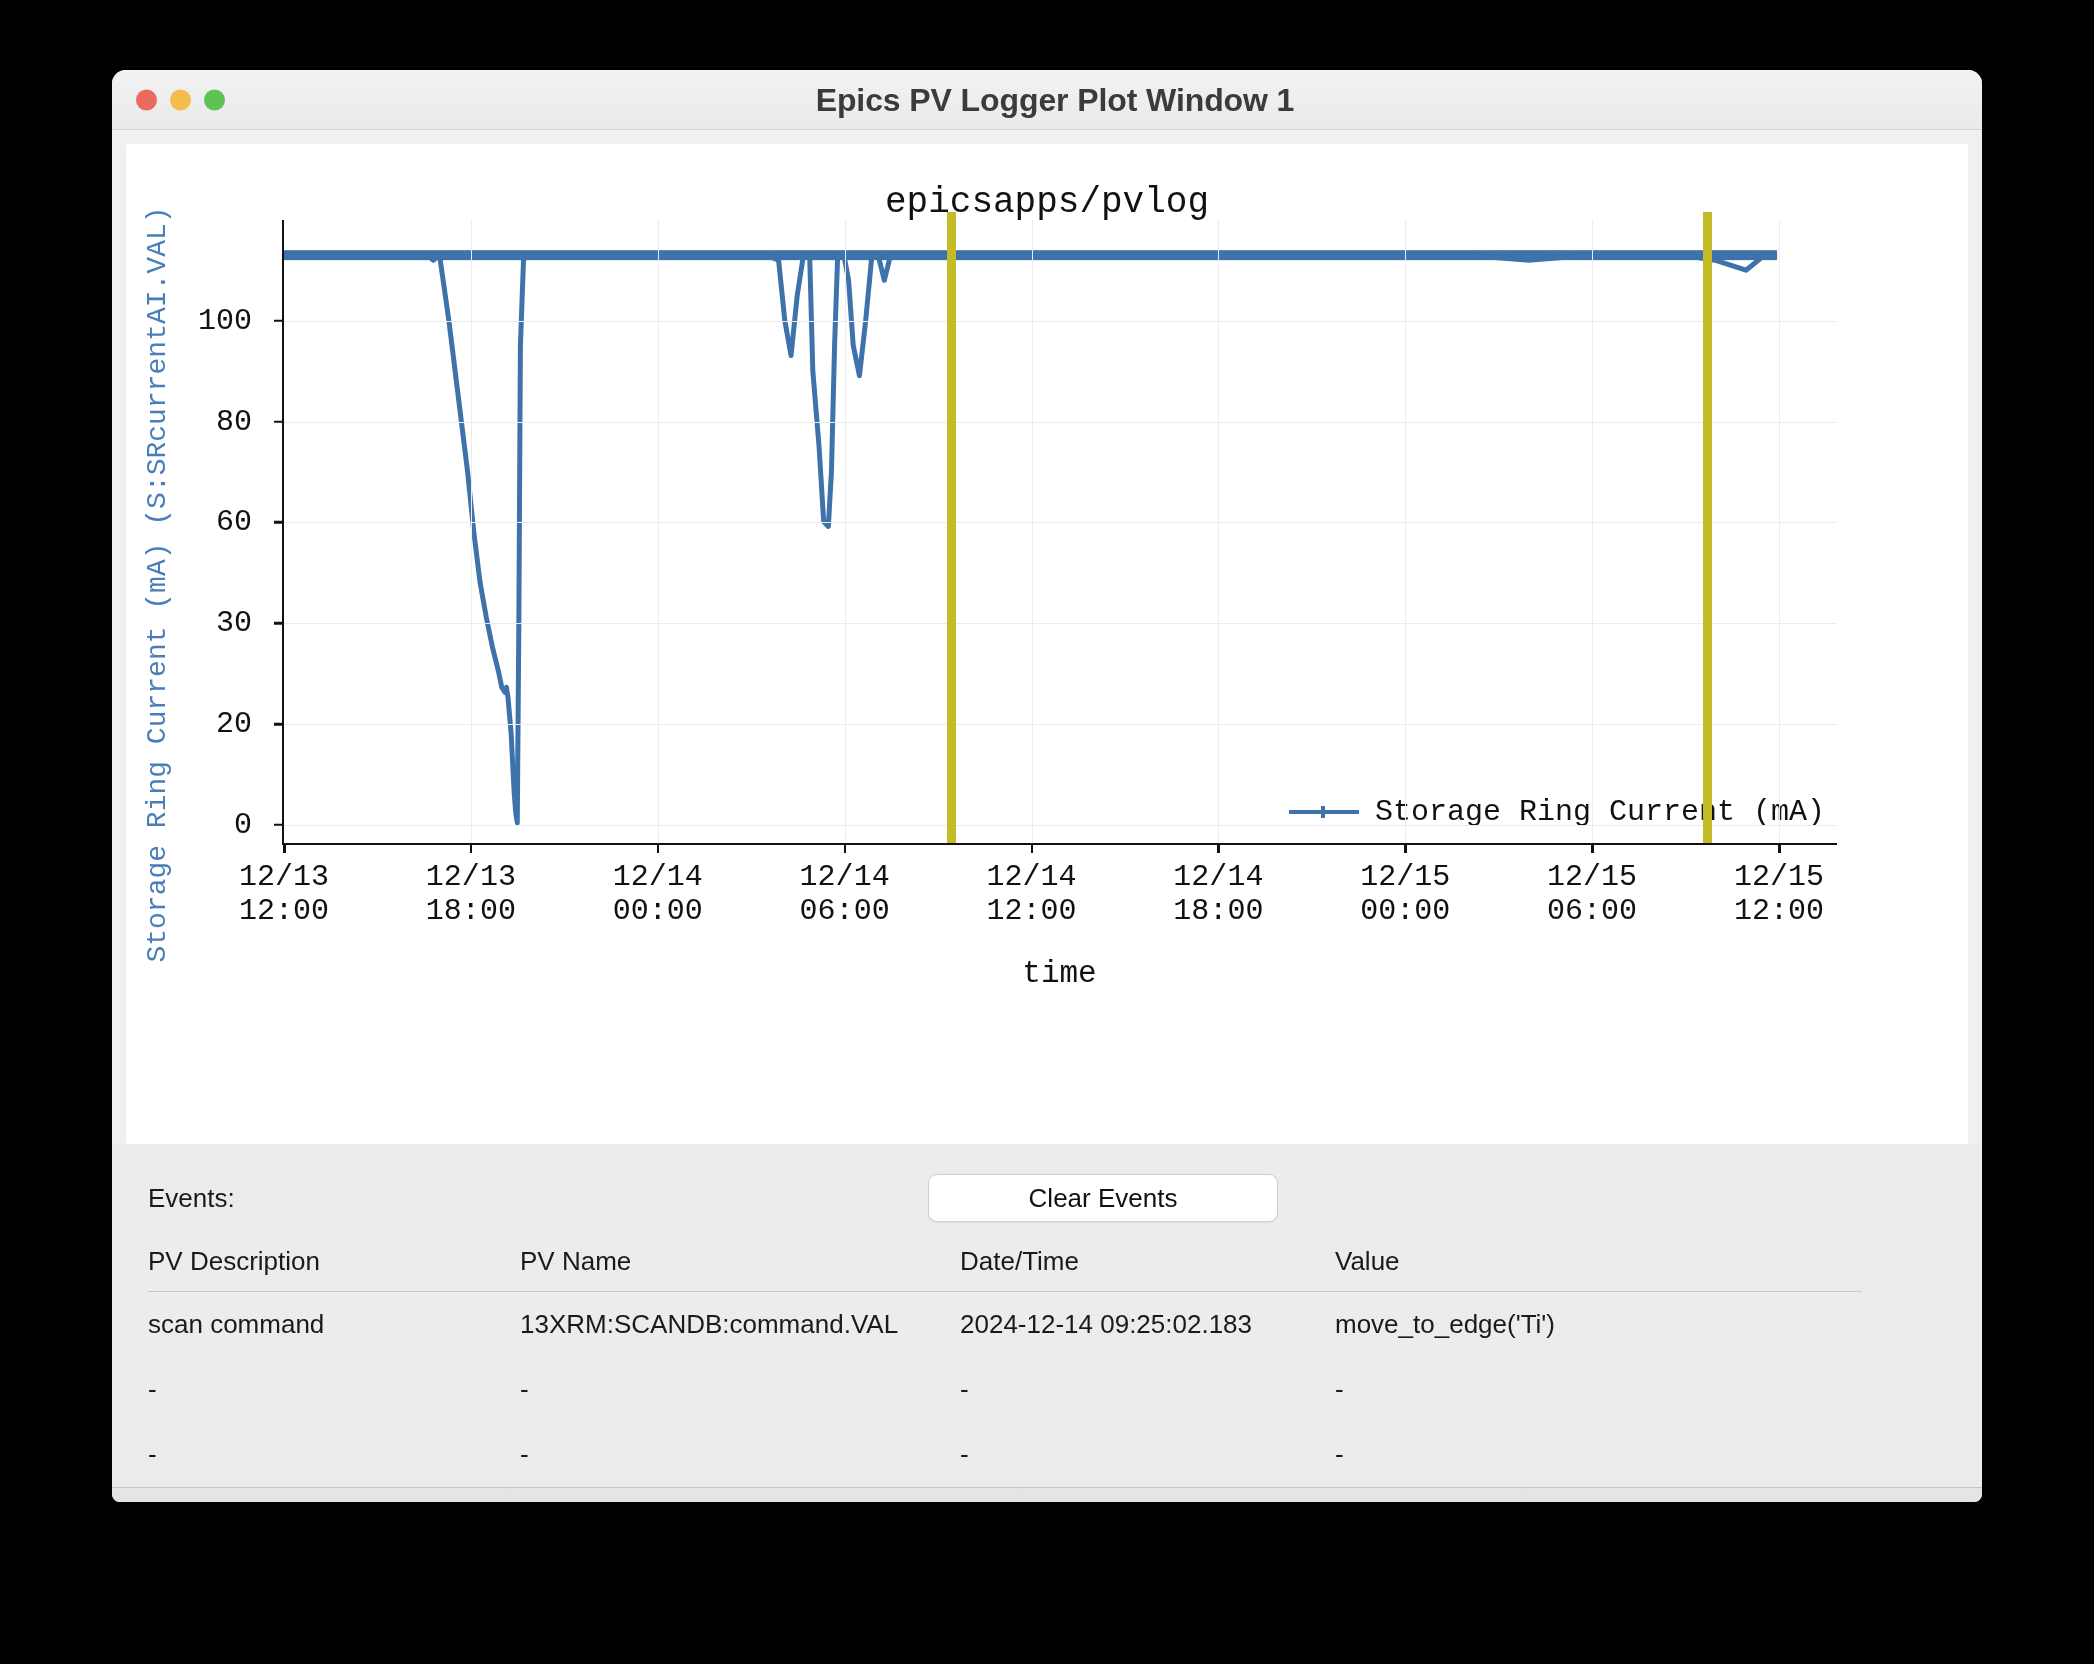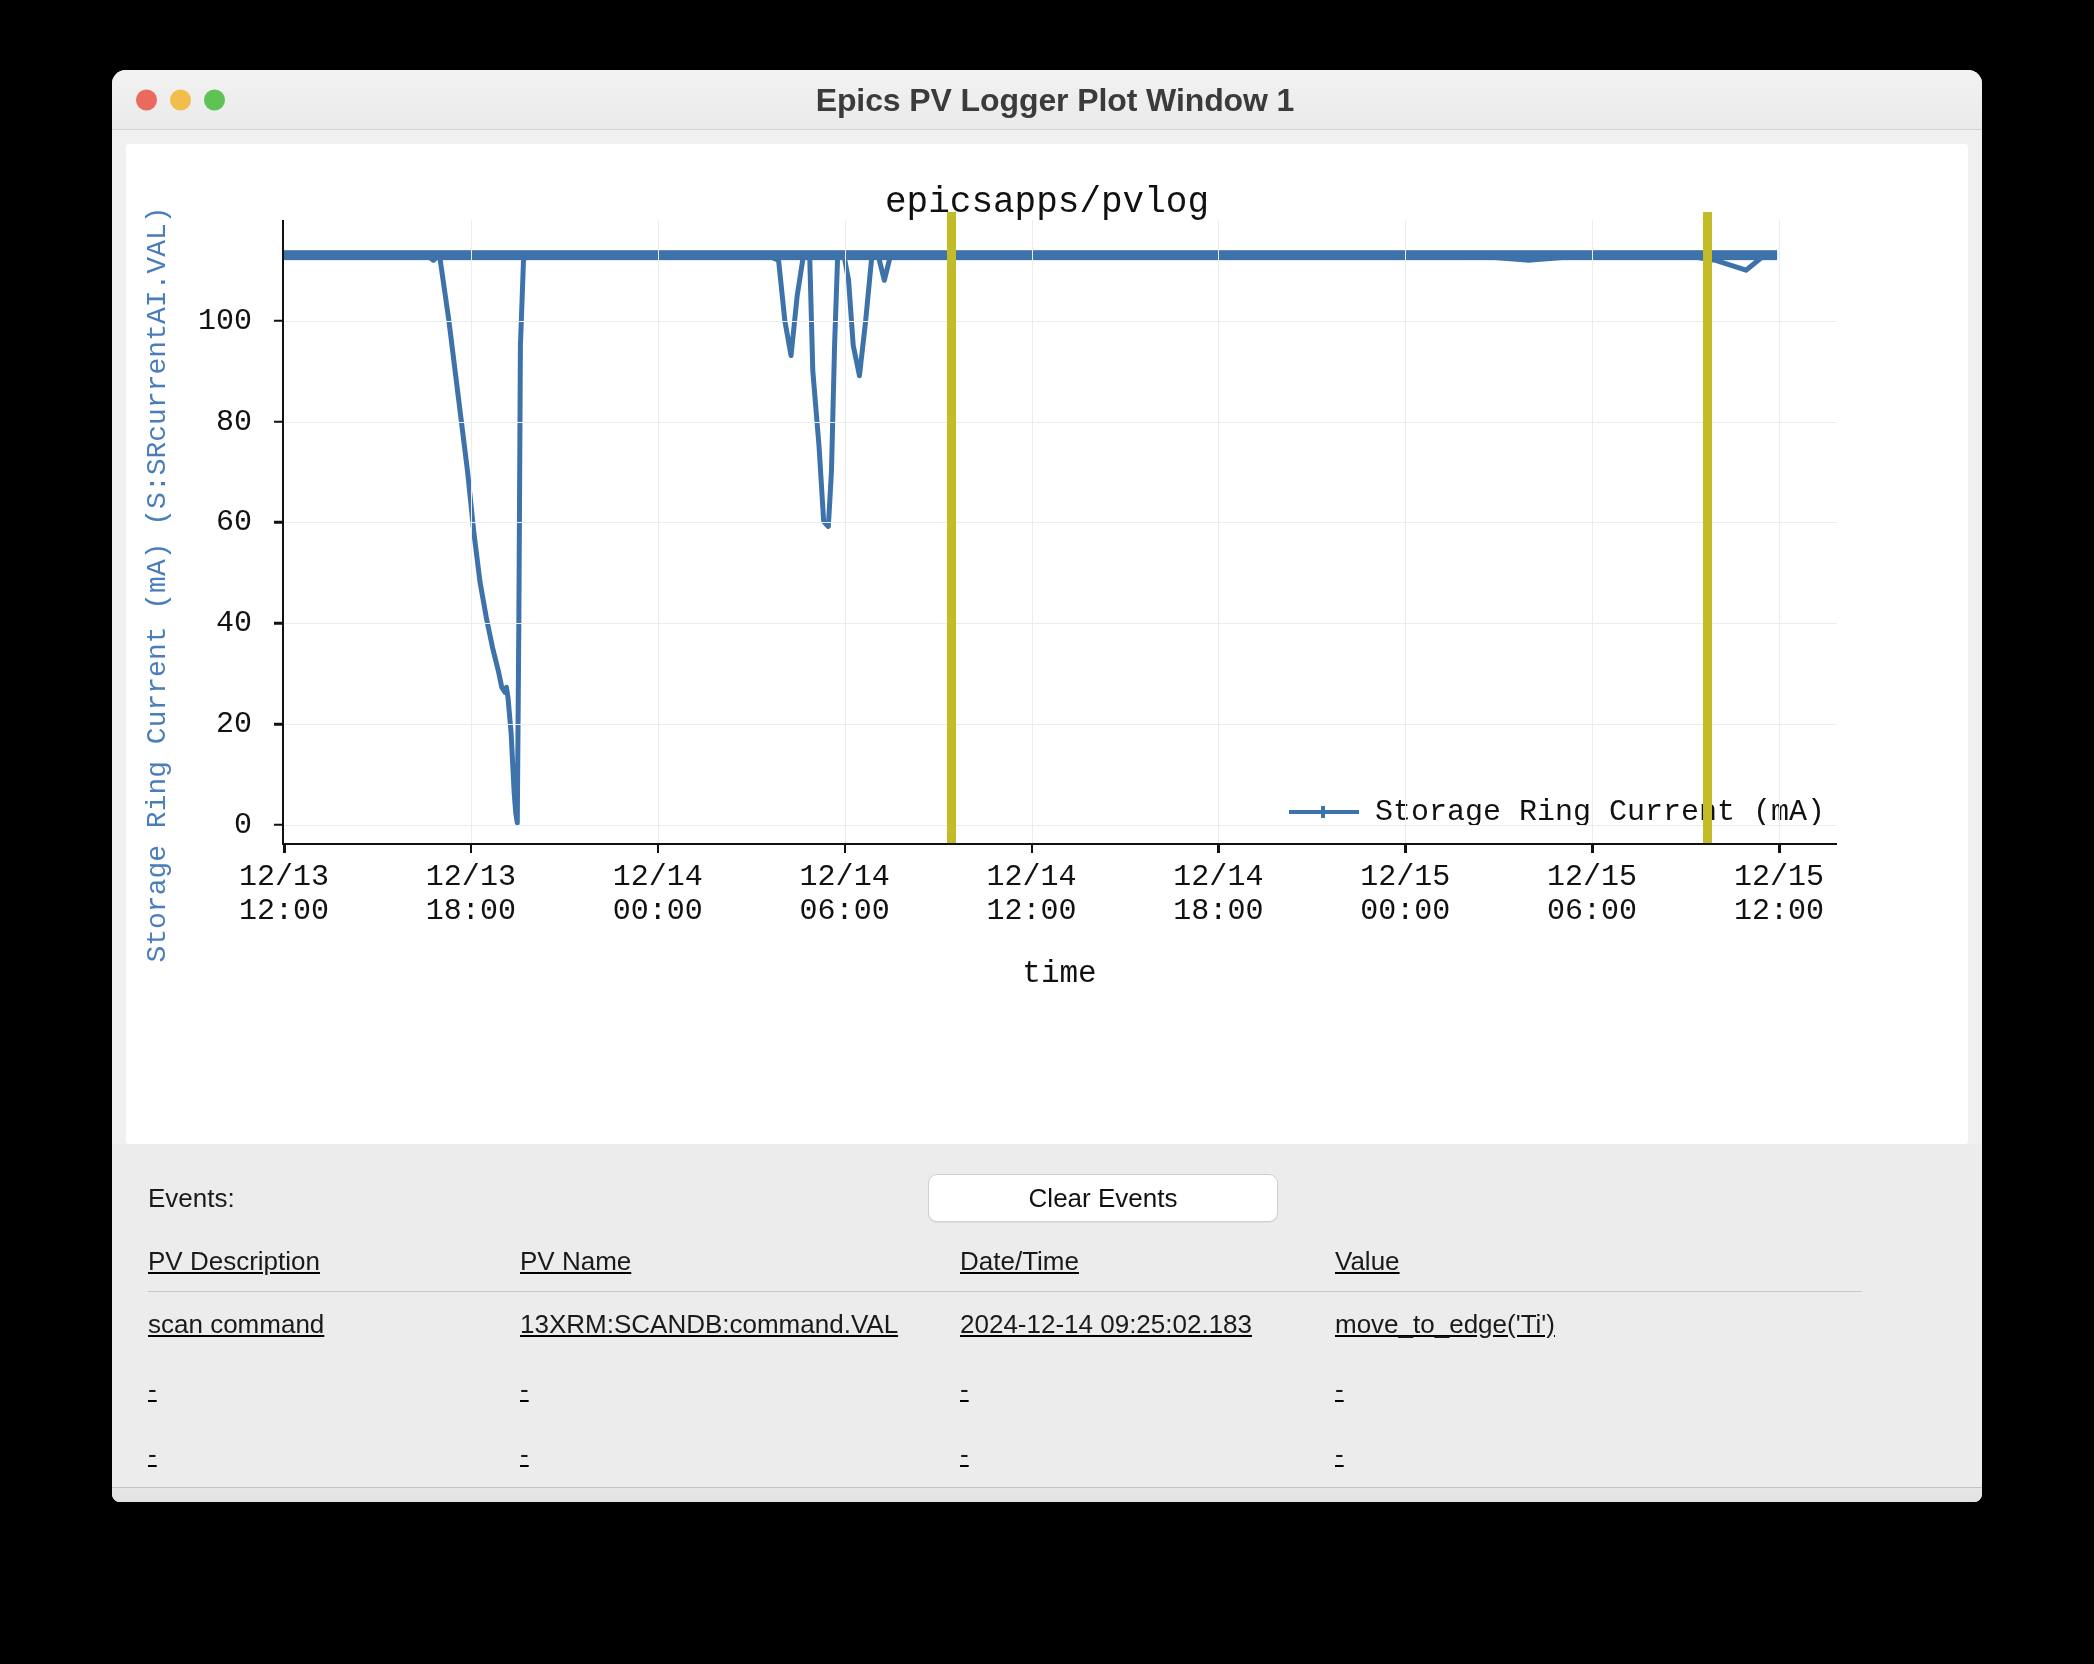--- a/index.html
+++ b/index.html
@@ -225,21 +225,20 @@
     color: #111;
     font-family: "Liberation Sans", sans-serif;
     cursor: pointer;
     box-shadow: 0 1px 1px rgba(0,0,0,0.06);
   }
   table.events {
     width: 1714px;
     border-collapse: collapse;
     margin-top: 16px;
     table-layout: fixed;
-    text-decoration: underline;
   }
   table.events th {
     text-align: left;
     font-size: 26px;
     font-weight: normal;
     color: #1a1a1a;
     padding: 6px 0 14px 0;
     border-bottom: 1.5px solid #c8c8c8;
   }
   table.events td {
@@ -354,21 +353,21 @@
           <div>12:00</div>
         </div>
         <div class="gridline-h" style="top: 604.839px;"></div>
         <div class="ytick-mark" style="top: 604.839px;"></div>
         <div class="ytick-label" style="top: 604.839px;">0</div>
         <div class="gridline-h" style="top: 504.032px;"></div>
         <div class="ytick-mark" style="top: 504.032px;"></div>
         <div class="ytick-label" style="top: 504.032px;">20</div>
         <div class="gridline-h" style="top: 403.226px;"></div>
         <div class="ytick-mark" style="top: 403.226px;"></div>
-        <div class="ytick-label" style="top: 403.226px;">40</div>
+        <div class="ytick-label" style="top: 403.226px;">30</div>
         <div class="gridline-h" style="top: 302.419px;"></div>
         <div class="ytick-mark" style="top: 302.419px;"></div>
         <div class="ytick-label" style="top: 302.419px;">60</div>
         <div class="gridline-h" style="top: 201.613px;"></div>
         <div class="ytick-mark" style="top: 201.613px;"></div>
         <div class="ytick-label" style="top: 201.613px;">80</div>
         <div class="gridline-h" style="top: 100.806px;"></div>
         <div class="ytick-mark" style="top: 100.806px;"></div>
         <div class="ytick-label" style="top: 100.806px;">100</div>
         <div class="marker-line" style="left: 662.521px; background: rgb(195, 188, 40);"></div>

